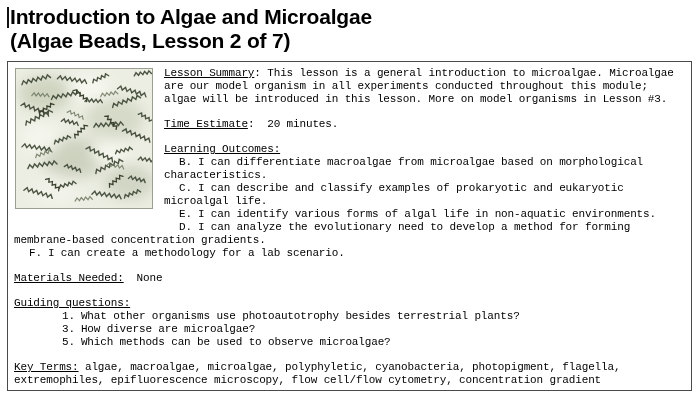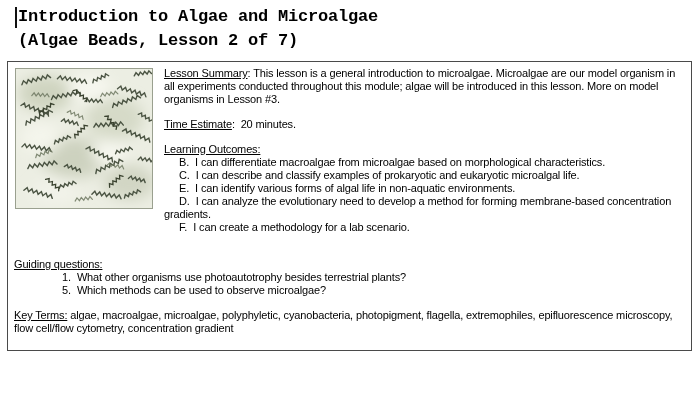--- a/index.html
+++ b/index.html
@@ -8,42 +8,42 @@
     position: relative;
     width: 700px;
     height: 419px;
     background: #fff;
     font-family: "Liberation Sans", sans-serif;
     color: #000;
     overflow: hidden;
   }
   .doc-title {
     position: relative;
-    margin: 5px 10px 0 18px;
-    font-size: 17px;
+    margin: 5px 10px 0 10px;
+    font-size: 21px;
     font-weight: bold;
     line-height: 24px;
     letter-spacing: -0.2px;
-    font-family: Liberation Mono, monospace;
   }
   .text-cursor {
     position: absolute;
     left: -3px;
     top: 2px;
     width: 2px;
     height: 21px;
     background: #111;
   }
   .lesson-box {
     margin: 8px 8px 0 7px;
     border: 1.5px solid var(--box-border, #4a4a4a);
-    padding: 5px 6px 15px 6px;
+    padding: 5px 6px 3px 6px;
     font-size: 11px;
     line-height: 13px;
     letter-spacing: -0.15px;
+    font-family: Liberation Mono, monospace;
   }
   .lesson-box::after { content: ""; display: block; clear: both; }
   .algae-img {
     float: left;
     width: 138px;
     height: 141px;
     margin: 1px 11px 21px 1px;
     border: 1px solid #9aa08f;
     background: var(--algae-bg, #eceee3);
   }
@@ -156,27 +156,29 @@
     <div id="outcomes-list">
         <div class="list-item outcome"><span class="marker">B.</span><span>I can differentiate macroalgae from microalgae based on morphological characteristics.</span></div>
         <div class="list-item outcome"><span class="marker">C.</span><span>I can describe and classify examples of prokaryotic and eukaryotic microalgal life.</span></div>
         <div class="list-item outcome"><span class="marker">E.</span><span>I can identify various forms of algal life in non-aquatic environments.</span></div>
         <div class="list-item outcome"><span class="marker">D.</span><span>I can analyze the evolutionary need to develop a method for forming membrane-based concentration gradients.</span></div>
         <div class="list-item outcome"><span class="marker">F.</span><span>I can create a methodology for a lab scenario.</span></div>
       </div>
 
     <div class="spacer"></div>
 
+    <p class="para"><span class="u">Materials Needed:</span><span>&nbsp; </span><span>None</span></p>
 
     <div class="spacer"></div>
 
     <p class="para"><span class="u">Guiding questions:</span></p>
 
     <div id="questions-list">
         <div class="list-item question"><span class="marker">1.</span><span>What other organisms use photoautotrophy besides terrestrial plants?</span></div>
+        <div class="list-item question"><span class="marker">3.</span><span>How diverse are microalgae?</span></div>
         <div class="list-item question"><span class="marker">5.</span><span>Which methods can be used to observe microalgae?</span></div>
       </div>
 
     <div class="spacer"></div>
 
     <p class="para"><span class="u">Key Terms:</span><span> </span><span>algae, macroalgae, microalgae, polyphyletic, cyanobacteria, photopigment, flagella, extremophiles, epifluorescence microscopy, flow cell/flow cytometry, concentration gradient</span></p>
 
   </div>
 </div>
 

